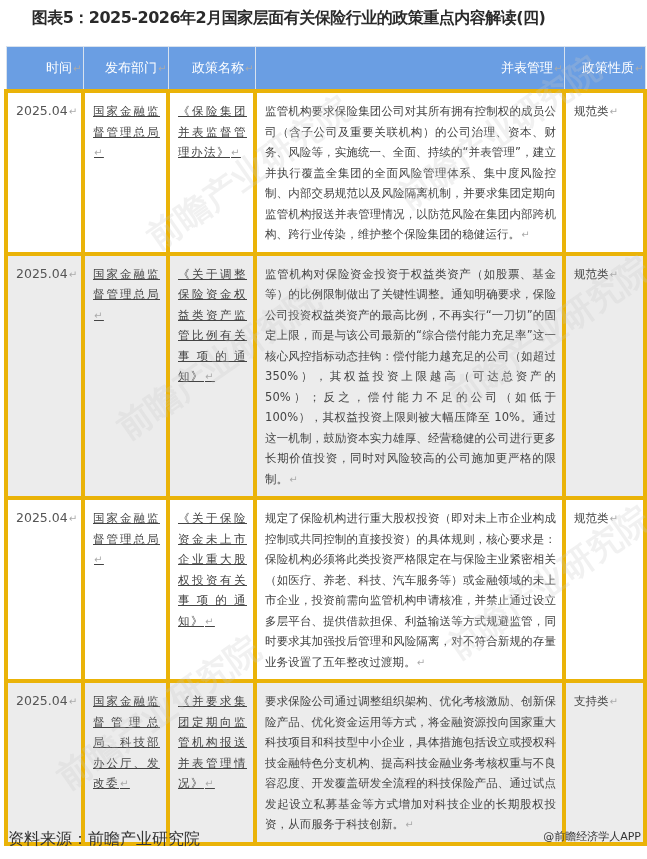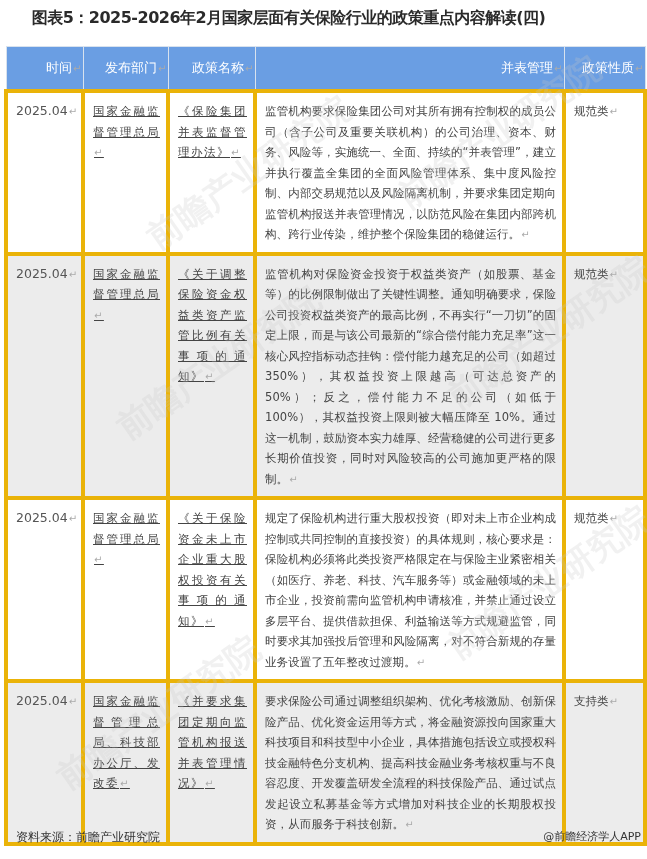--- a/index.html
+++ b/index.html
@@ -15,21 +15,21 @@
   .tbl td { border: 4px solid #eab308; vertical-align: top; padding: 8px 6px 6px 8px;
             line-height: 20.5px; color: #444; }
   .tbl tr.odd td { background: #ffffff; }
   .tbl tr.even td { background: #ececec; }
   .tbl td.date { color: #555; font-size: 12.5px; }
   .tbl td.justify { text-align: justify; text-align-last: left; letter-spacing: 1.5px; text-decoration: underline; }
   .tbl td.content { text-align: justify; letter-spacing: 0.1px; padding-right: 6px; }
   .ret { color: #aaa; font-size: 10px; margin-left: 1px; }
   .wm { position: absolute; color: rgba(200,200,200,0.25); font-size: 34px; font-weight: bold;
         transform: rotate(-35deg); pointer-events: none; white-space: nowrap; }
-  .footer-left { position: absolute; left: 16px; top: 829px; font-size: 12px; color: #333; }
+  .footer-left { position: absolute; left: 8px; top: 829px; font-size: 16px; color: #333; }
   .footer-right { position: absolute; right: 6px; top: 829px; font-size: 11px; color: #333; }
 </style>
 </head>
 <body>
 
 <div class="title">图表5：2025-2026年2月国家层面有关保险行业的政策重点内容解读(四)</div>
 
 <table class="tbl">
   <colgroup>
     <col style="width:77px">

